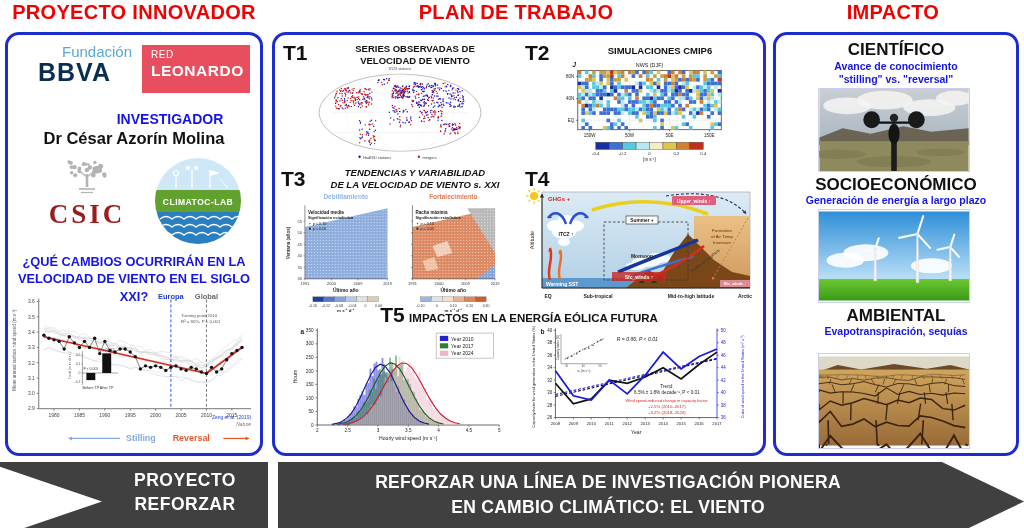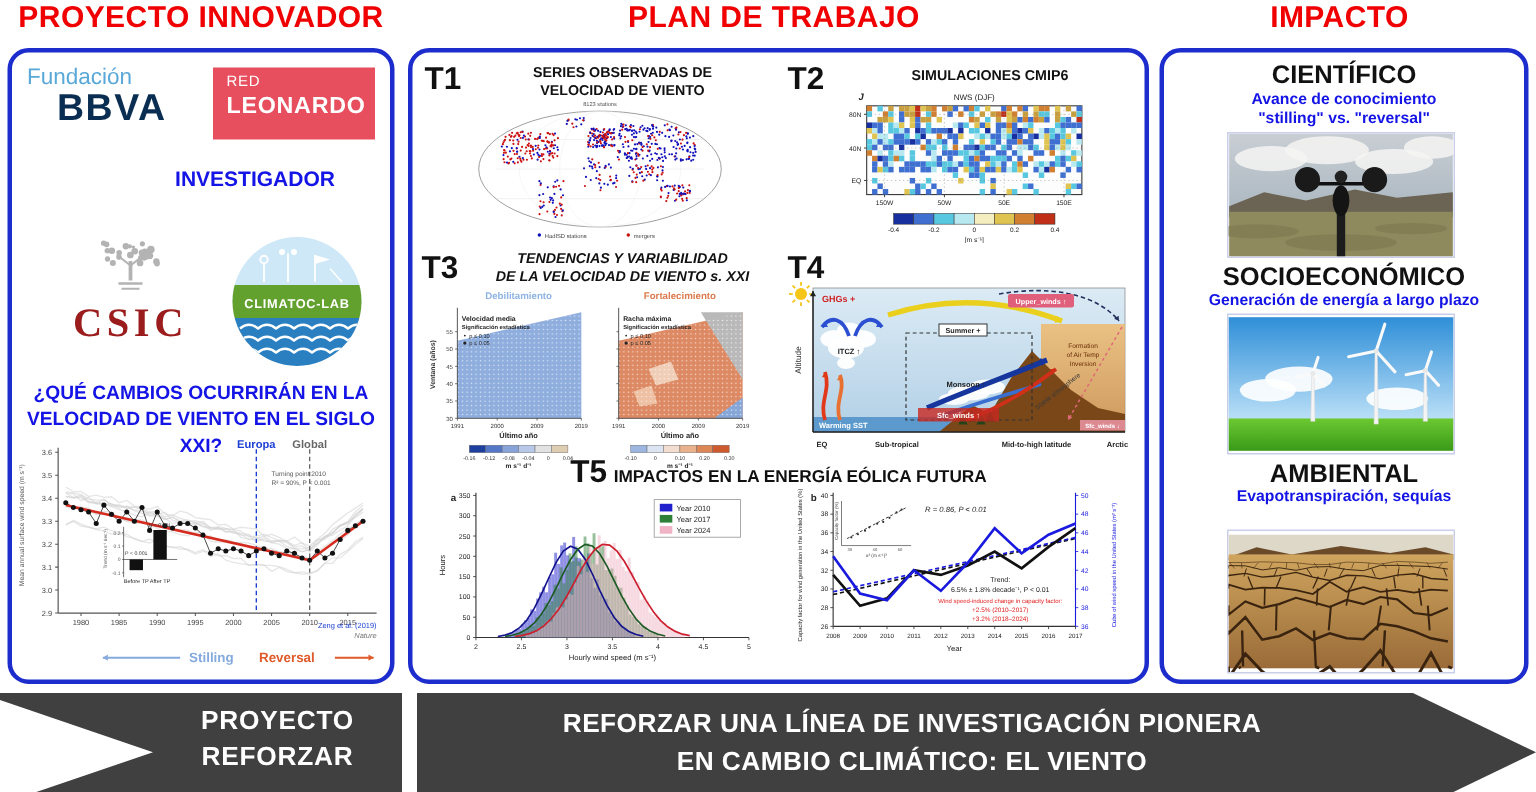--- a/index.html
+++ b/index.html
@@ -6,21 +6,21 @@
   body{width:1024px;height:528px;position:relative;font-family:"Liberation Sans",sans-serif;overflow:hidden;}
   .hdr{position:absolute;top:1px;text-align:center;font-weight:bold;font-size:20px;color:#f00000;letter-spacing:.3px;}
   .panel{position:absolute;top:32px;height:418px;border:3px solid #1d2ccc;border-radius:14px;background:#fff;}
   #panel-left{left:5px;width:252px;}
   #panel-center{left:272px;width:488px;}
   #panel-right{left:773px;width:240px;}
   .abs{position:absolute;}
   .ctr{text-align:center;}
   .blue-txt{color:#1414e6;font-weight:bold;}
   
-  .fundacion{color:#5aa8d8;font-size:15px;font-weight:500;}
+  .fundacion{color:#5aa8d8;font-size:15px;font-weight:500;margin-left:44px;}
   .bbva{color:#0a2e52;font-size:25px;font-weight:bold;letter-spacing:1px;margin-left:20px;margin-top:-2px;}
   .redbox{background:#e74e5e;color:#fff;width:108px;height:48px;padding:4px 0 0 9px;box-sizing:border-box;}
   .red-small{font-size:10px;letter-spacing:.5px;}
   .red-big{font-size:15.5px;font-weight:bold;letter-spacing:.5px;margin-top:2px;}
   .csic-word{font-family:"Liberation Serif",serif;font-weight:bold;font-size:27px;color:#9b1c1c;letter-spacing:3px;line-height:1;}
   .question{font-size:12.8px;line-height:1.35;}
   
   .tid{font-size:21px;font-weight:bold;color:#111;}
   .ttitle{font-size:9.5px;font-weight:bold;color:#111;line-height:1.25;}
   
@@ -47,20 +47,21 @@
 <div class="panel" id="panel-left">
   <div class="abs" style="left:10px;top:8px;">
     <div class="fundacion">Fundación</div>
     <div class="bbva">BBVA</div>
   </div>
   <div class="abs redbox" style="left:134px;top:10px;">
     <div class="red-small">RED</div>
     <div class="red-big">LEONARDO</div>
   </div>
   <div class="abs ctr blue-txt" style="left:0;top:76px;width:100%;font-size:14px;padding-left:36px;">INVESTIGADOR</div>
+  <div class="abs ctr" style="left:0;top:94px;width:100%;font-size:16.5px;font-weight:bold;color:#111;">Dr César Azorín Molina</div>
   <div class="abs" style="left:24px;top:122px;width:110px;text-align:center;">
     <svg id="svg-csic-tree" width="62" height="40" viewBox="0 0 62 40">
         <circle cx="38.92816421575844" cy="5.541270247194916" r="1.7299075081944466" fill="#b3b3b3"></circle>
         <circle cx="15.697408347390592" cy="15.682075457647443" r="1.7698886685073376" fill="#b3b3b3"></circle>
         <circle cx="30.52226468641311" cy="7.265207932330668" r="1.421210029348731" fill="#b3b3b3"></circle>
         <circle cx="32.8938600840047" cy="7.7288275253959" r="1.1337486106902361" fill="#b3b3b3"></circle>
         <circle cx="38.69634607899934" cy="11.674192540813237" r="2.2699712928384543" fill="#b3b3b3"></circle>
         <circle cx="44.671839768998325" cy="9.530731328297406" r="2.10493023134768" fill="#b3b3b3"></circle>
         <circle cx="23.322894487529993" cy="14.40996593143791" r="1.8422857239842414" fill="#b3b3b3"></circle>
         <circle cx="42.942418535239995" cy="12.559259621426463" r="1.0185695216059685" fill="#b3b3b3"></circle>

